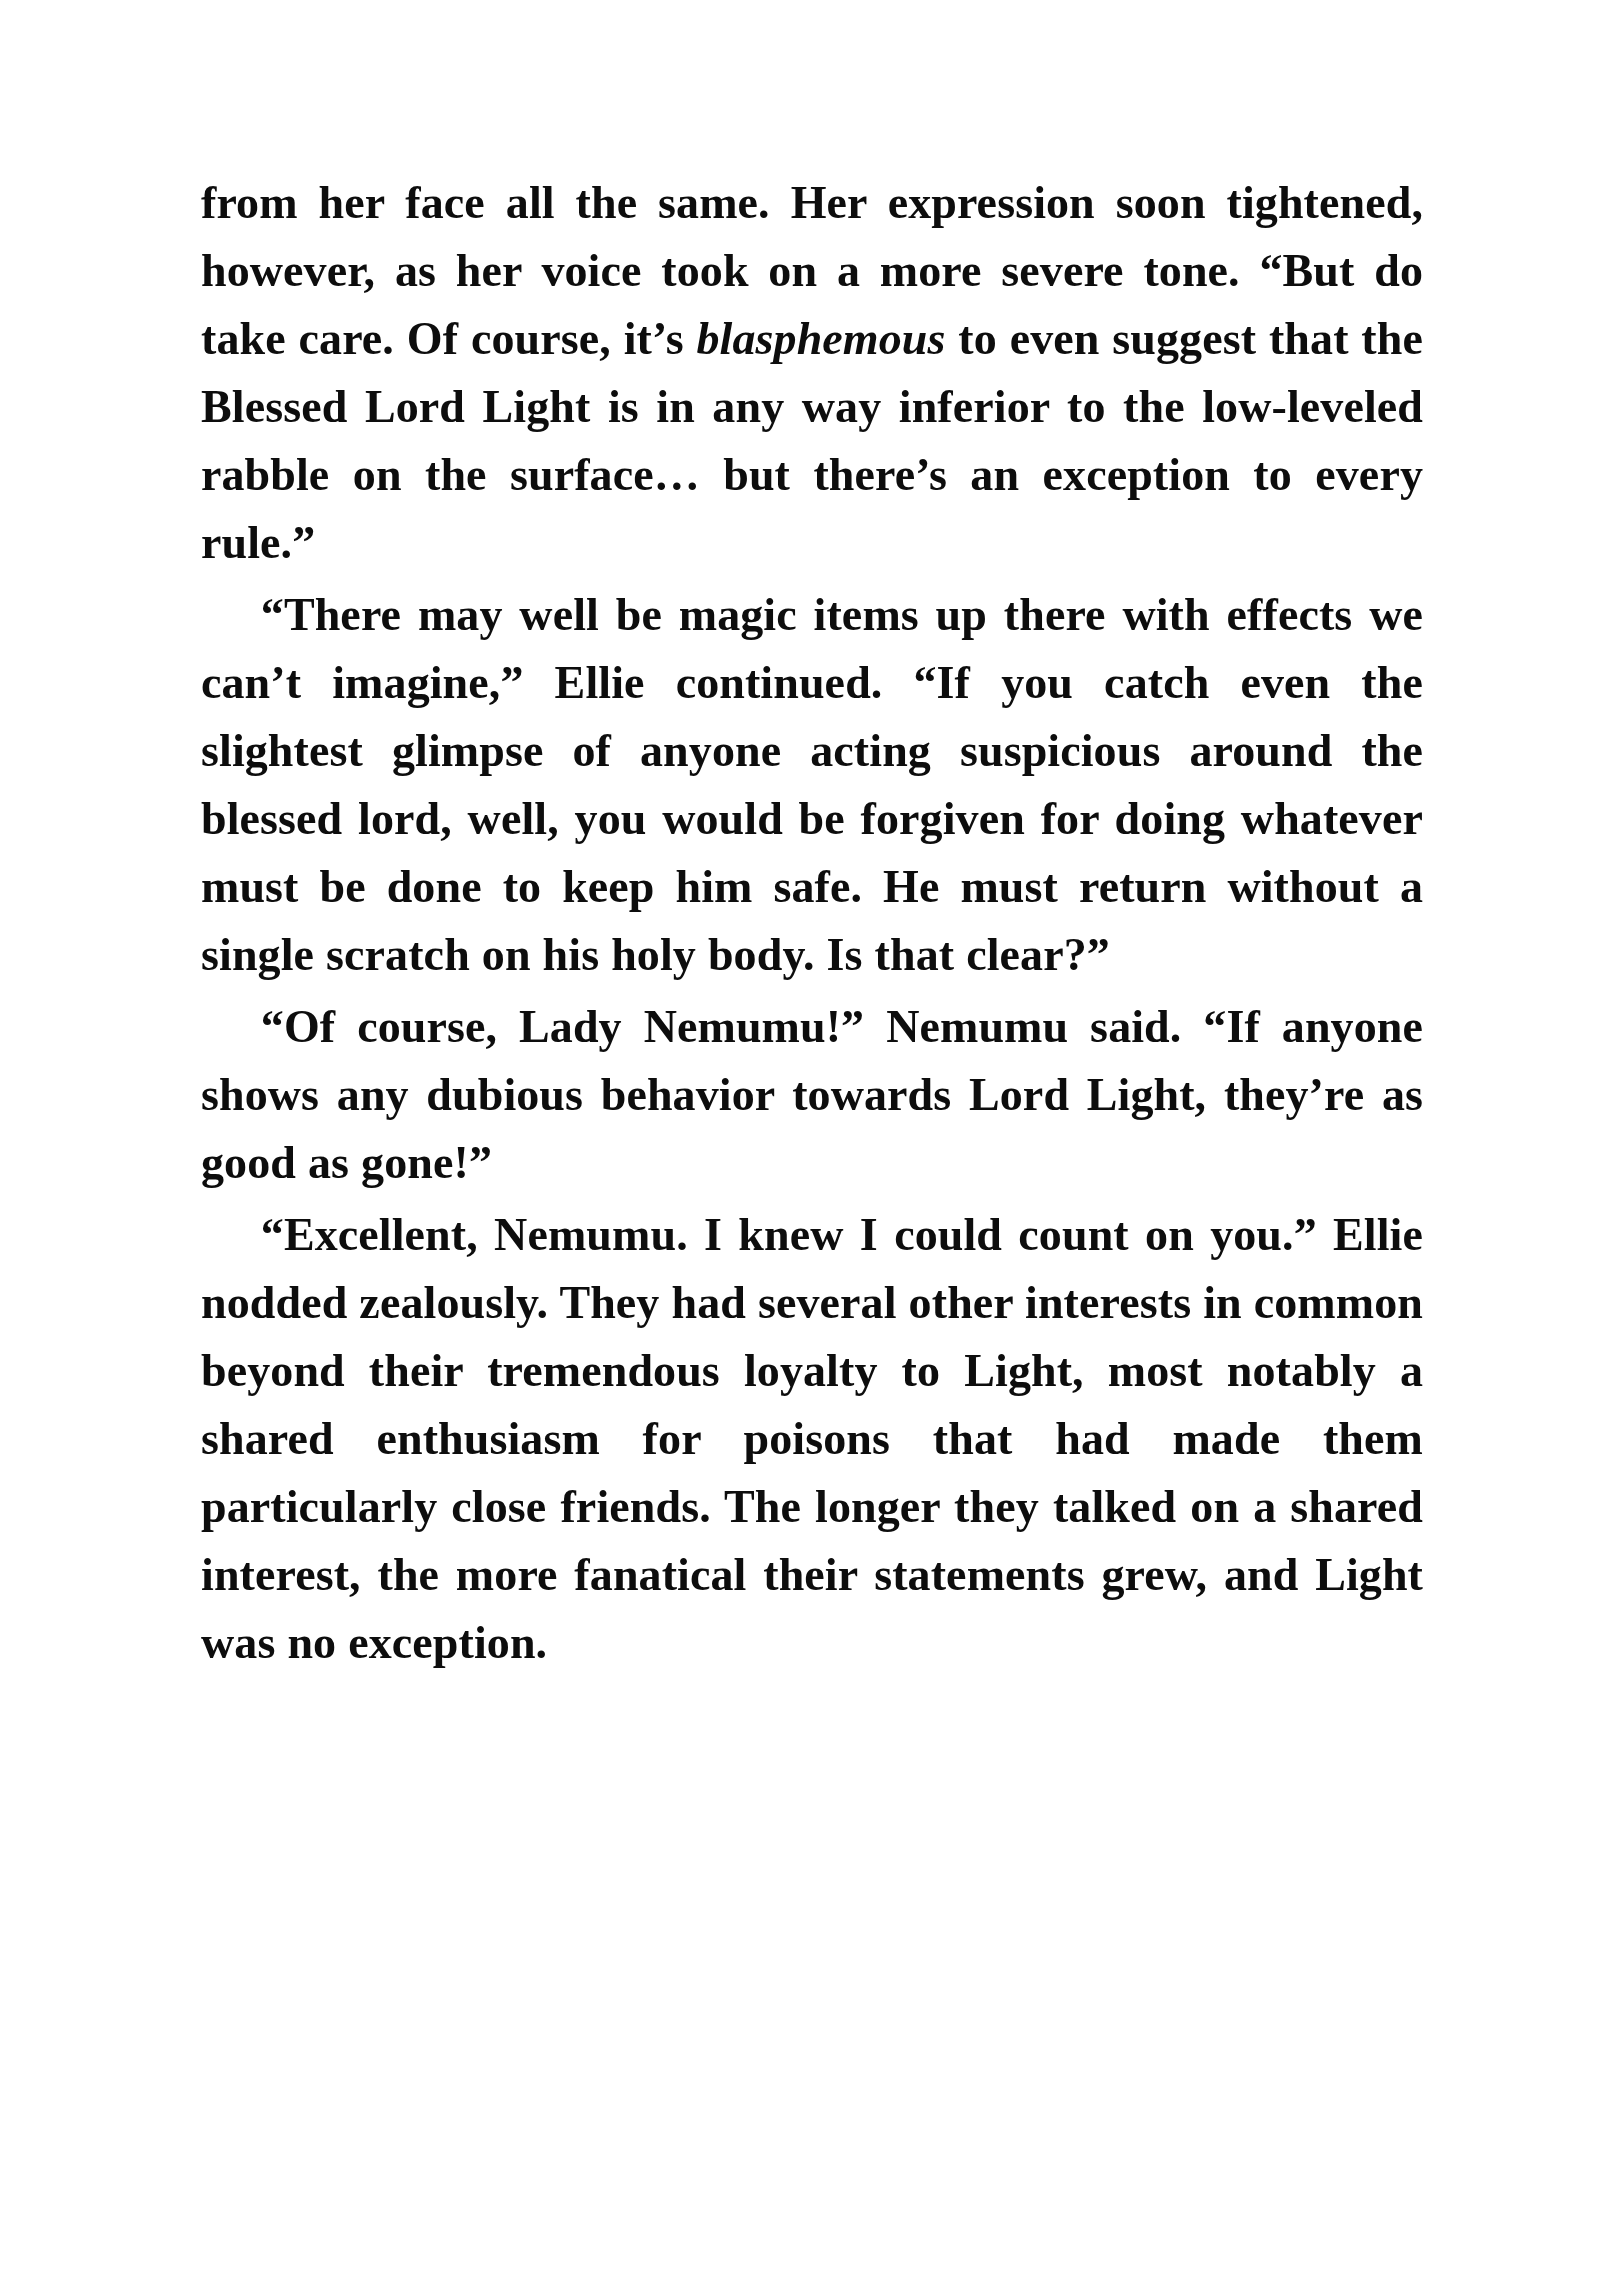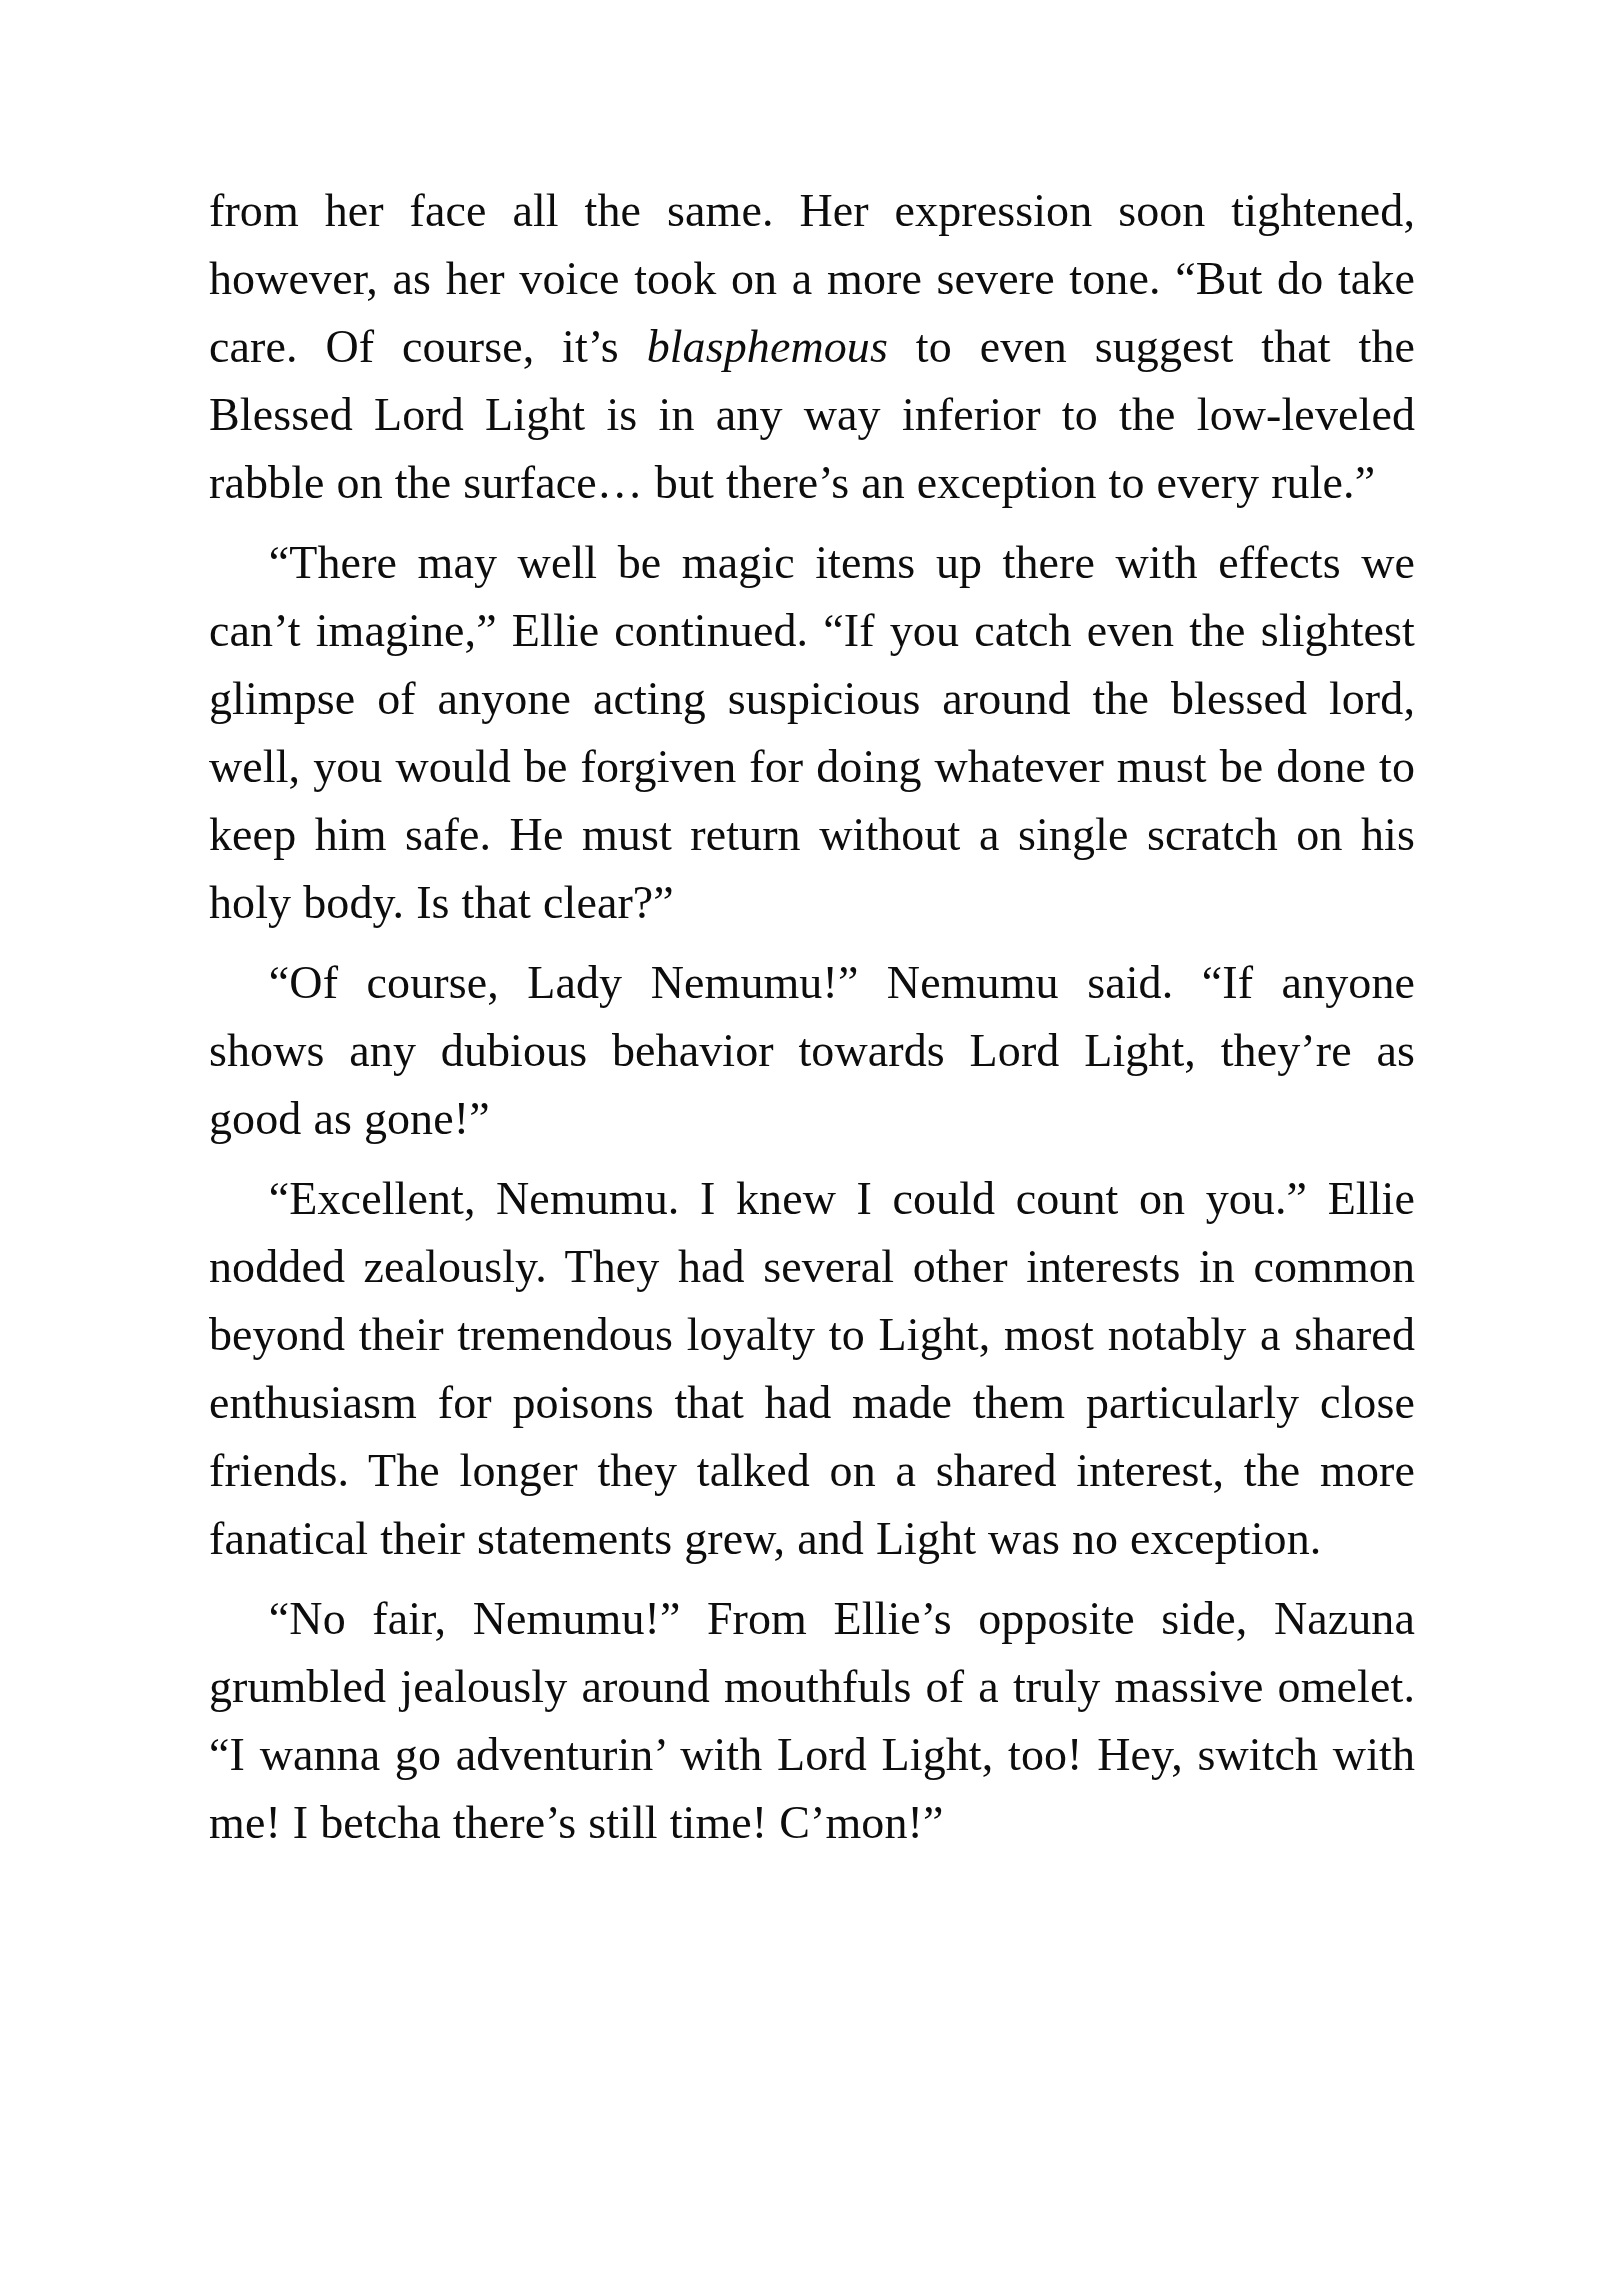--- a/index.html
+++ b/index.html
@@ -15,40 +15,40 @@
     color: #0d0d0d;
   }
   .book-page {
     box-sizing: border-box;
     width: 1611px;
     height: 2295px;
     padding: 165px 184px 0 197px;
     background: #ffffff;
   }
   .text-block p {
-    margin: 12px;
+    margin: 4px;
     font-size: 46px;
     line-height: 68px;
     text-align: justify;
     text-justify: inter-word;
     letter-spacing: 0.1px;
     word-spacing: 0.4px;
+    font-weight: bold;
   }
   .text-block p.indent {
     text-indent: 1.3em;
   }
   .text-block em {
     font-style: italic;
   }
 </style>
 </head>
 <body>
 
 <div class="book-page">
   <div class="text-block">
       <p><span>from her face all the same. Her expression soon tightened, however, as her voice took on a more severe tone. “But do take care. Of course, it’s </span><em>blasphemous</em><span> to even suggest that the Blessed Lord Light is in any way inferior to the low-leveled rabble on the surface… but there’s an exception to every rule.”</span></p>
       <p class="indent"><span>“There may well be magic items up there with effects we can’t imagine,” Ellie continued. “If you catch even the slightest glimpse of anyone acting suspicious around the blessed lord, well, you would be forgiven for doing whatever must be done to keep him safe. He must return without a single scratch on his holy body. Is that clear?”</span></p>
       <p class="indent"><span>“Of course, Lady Nemumu!” Nemumu said. “If anyone shows any dubious behavior towards Lord Light, they’re as good as gone!”</span></p>
       <p class="indent"><span>“Excellent, Nemumu. I knew I could count on you.” Ellie nodded zealously. They had several other interests in common beyond their tremendous loyalty to Light, most notably a shared enthusiasm for poisons that had made them particularly close friends. The longer they talked on a shared interest, the more fanatical their statements grew, and Light was no exception.</span></p>
-      <p class="indent"><span>“No fair, Nemumu!” From Ellie’s opposite side, Nazuna grumbled jealously around mouthfuls of a truly massive omelet. “I wanna go adventurin’ with Lord Light, too! Hey, switch with me! I betcha there’s still time! C’mon!”</span></p>
     </div>
 </div>
 
 
 </body></html>

